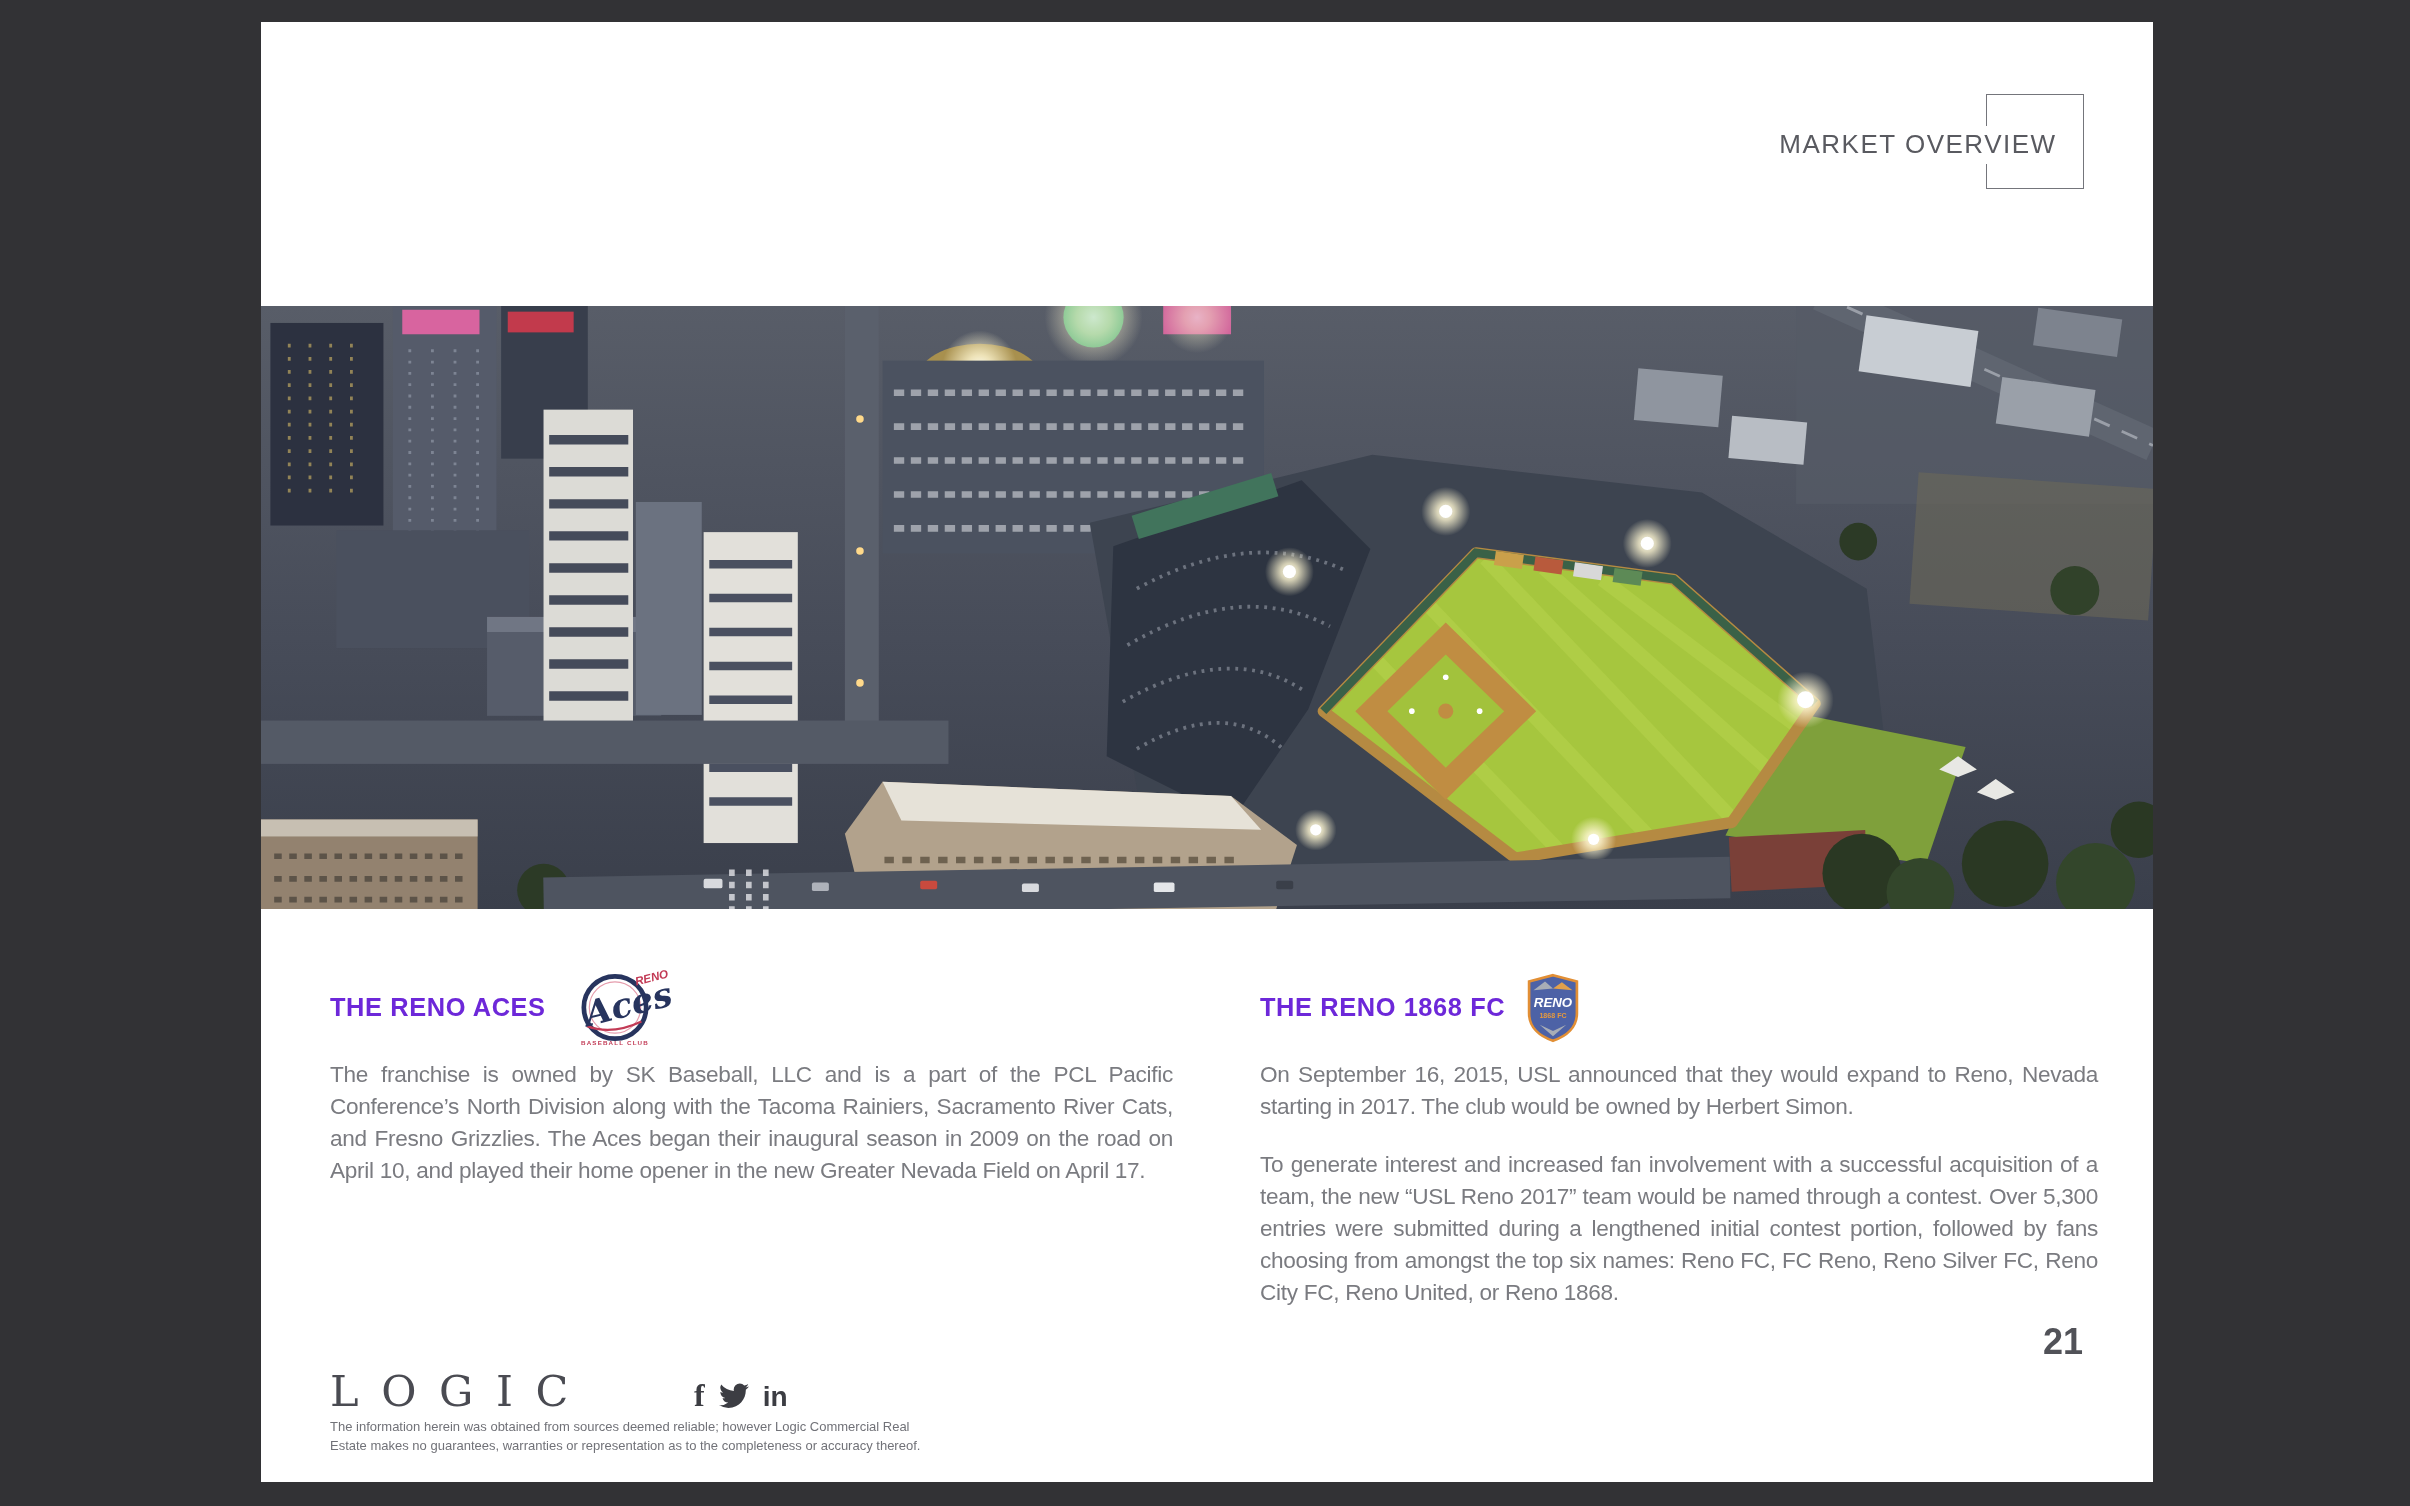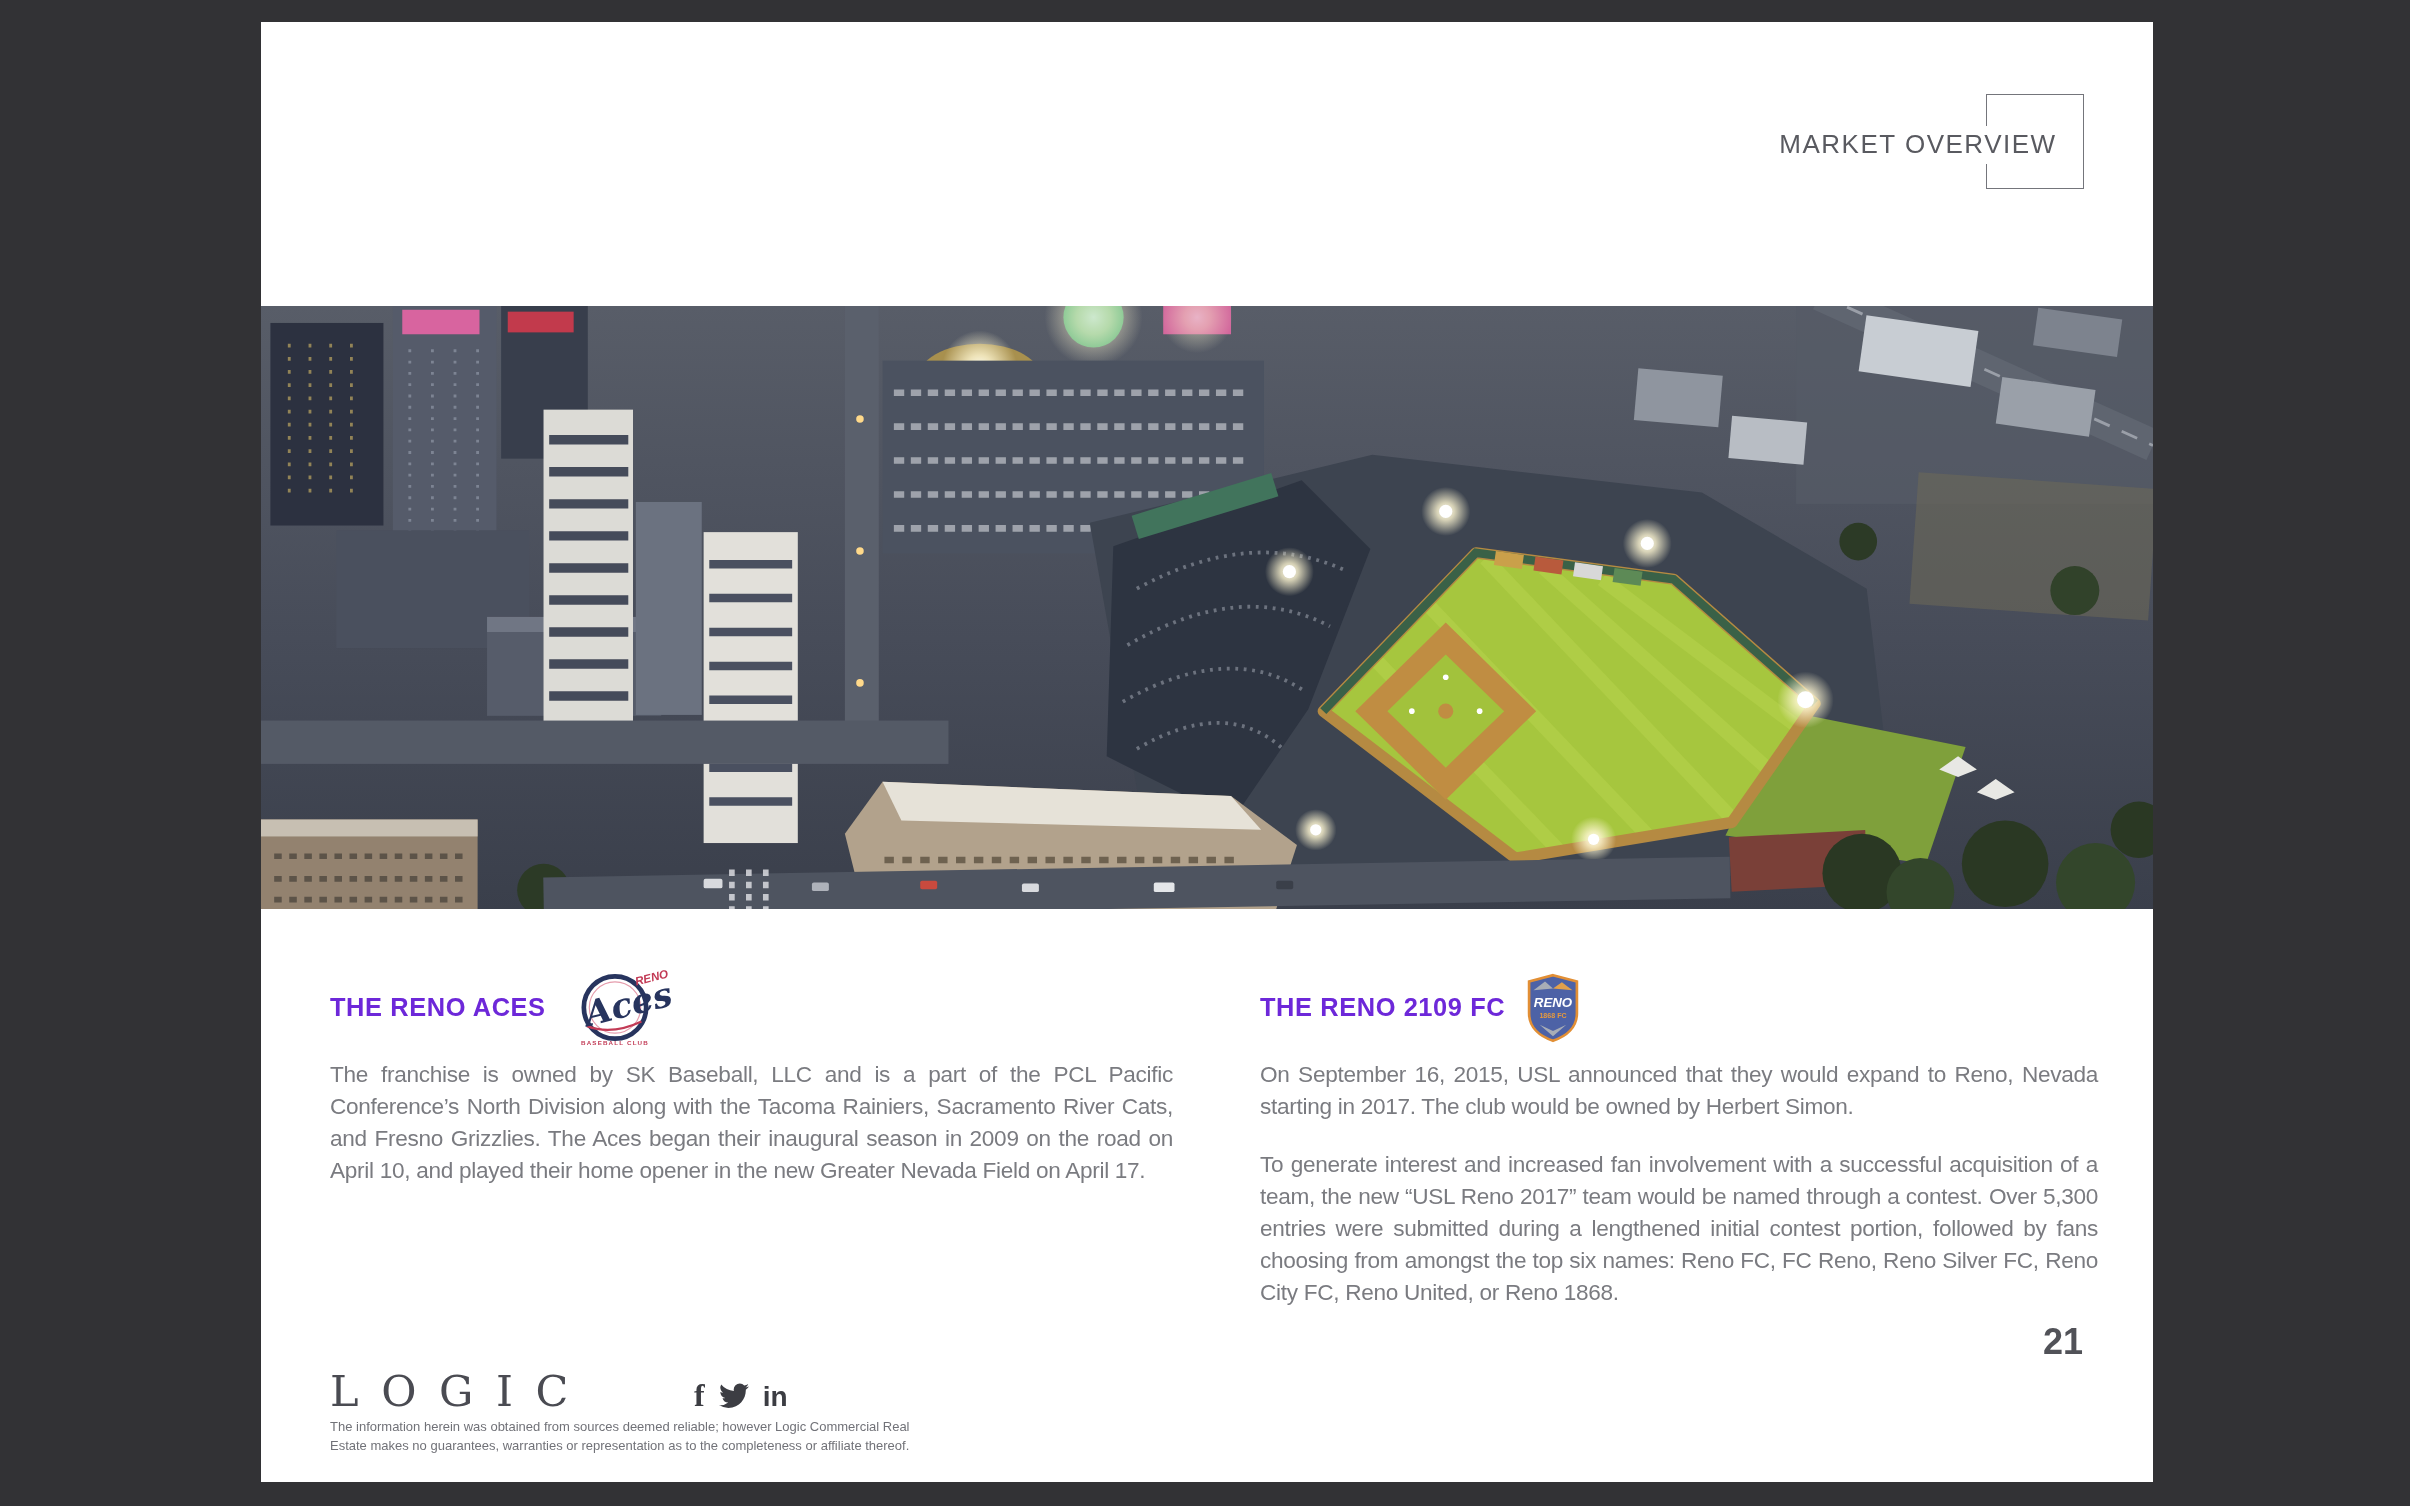--- a/index.html
+++ b/index.html
@@ -228,21 +228,21 @@
         <text x="66" y="100" text-anchor="middle" font-family="Liberation Sans, sans-serif" font-weight="bold" font-size="8" letter-spacing="1.5" fill="#c23a55">BASEBALL CLUB</text>
       </svg>
     </div>
     <div class="body-copy">
       <p>The franchise is owned by SK Baseball, LLC and is a part of the PCL Pacific Conference’s North Division along with the Tacoma Rainiers, Sacramento River Cats, and Fresno Grizzlies. The Aces began their inaugural season in 2009 on the road on April 10, and played their home opener in the new Greater Nevada Field on April 17.</p>
     </div>
   </div>
 
   <div class="col col-right">
     <div class="section-header">
-      <div class="section-heading">THE RENO 2109 FC</div>
+      <div class="section-heading">THE RENO 1868 FC</div>
       <svg width="62" height="70" viewBox="0 0 70 78">
         <path d="M35 2 L62 9 V45 C62 61 50 71 35 76 C20 71 8 61 8 45 V9 Z" fill="#4d62a6" stroke="#e28f35" stroke-width="3"></path>
         <polygon points="13,19 26,9 35,17" fill="#a8adb6"></polygon>
         <polygon points="35,17 45,10 57,19" fill="#e2a04c"></polygon>
         <text x="35" y="38" text-anchor="middle" font-family="Liberation Sans, sans-serif" font-weight="bold" font-style="italic" font-size="15" fill="#ffffff">RENO</text>
         <text x="35" y="50" text-anchor="middle" font-family="Liberation Sans, sans-serif" font-weight="bold" font-size="8" fill="#e89a3c">1868 FC</text>
         <polygon points="20,58 35,65 50,58 35,71" fill="#a8adb6"></polygon>
       </svg>
     </div>
     <div class="body-copy">
@@ -254,18 +254,18 @@
   <div class="logic-logo">LOGIC</div>
 
   <div class="social">
     <span class="fb">f</span>
     <svg width="32" height="28" viewBox="0 0 32 28">
       <path fill="#3c3d43" d="M31 3.6c-1.1.5-2.3.8-3.5 1A6.2 6.2 0 0 0 30.2 1c-1.2.7-2.5 1.2-3.9 1.5A6.1 6.1 0 0 0 21.8.5a6.1 6.1 0 0 0-6.1 6.1c0 .5.1 1 .2 1.4A17.4 17.4 0 0 1 3.2 1.6a6.1 6.1 0 0 0 1.9 8.2c-1 0-1.9-.3-2.8-.8v.1c0 3 2.1 5.4 4.9 6-.5.1-1 .2-1.6.2-.4 0-.8 0-1.1-.1a6.1 6.1 0 0 0 5.7 4.3A12.3 12.3 0 0 1 1 22.1 17.3 17.3 0 0 0 10.4 25c11.3 0 17.4-9.3 17.4-17.4v-.8c1.2-.9 2.2-2 3.2-3.2z"></path>
     </svg>
     <span class="li">in</span>
   </div>
 
-  <div class="disclaimer">The information herein was obtained from sources deemed reliable; however Logic Commercial Real Estate makes no guarantees, warranties or representation as to the completeness or affiliate thereof.</div>
+  <div class="disclaimer">The information herein was obtained from sources deemed reliable; however Logic Commercial Real Estate makes no guarantees, warranties or representation as to the completeness or accuracy thereof.</div>
 
   <div class="page-number">21</div>
 
 </div>
 
 
 </body></html>

